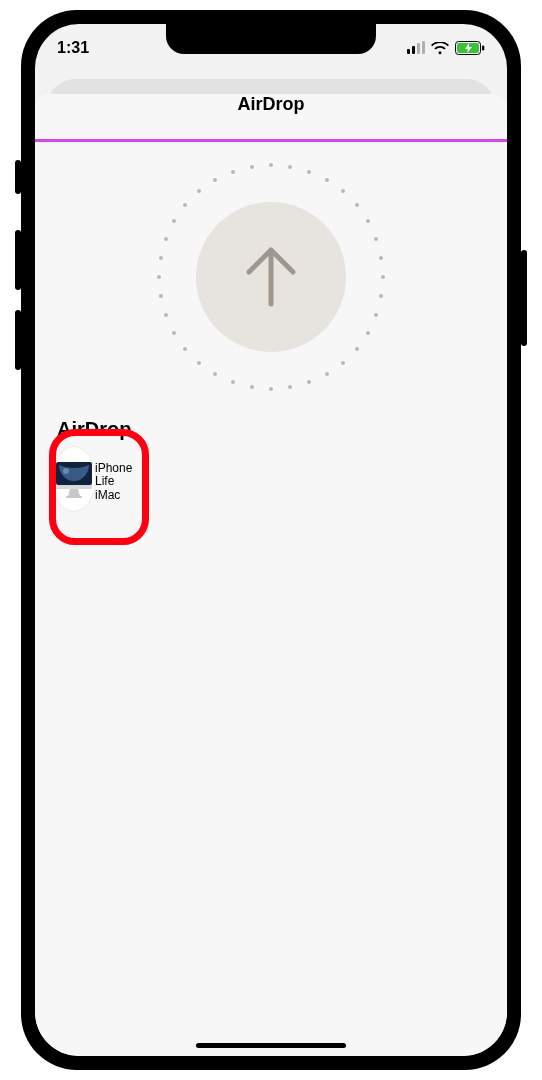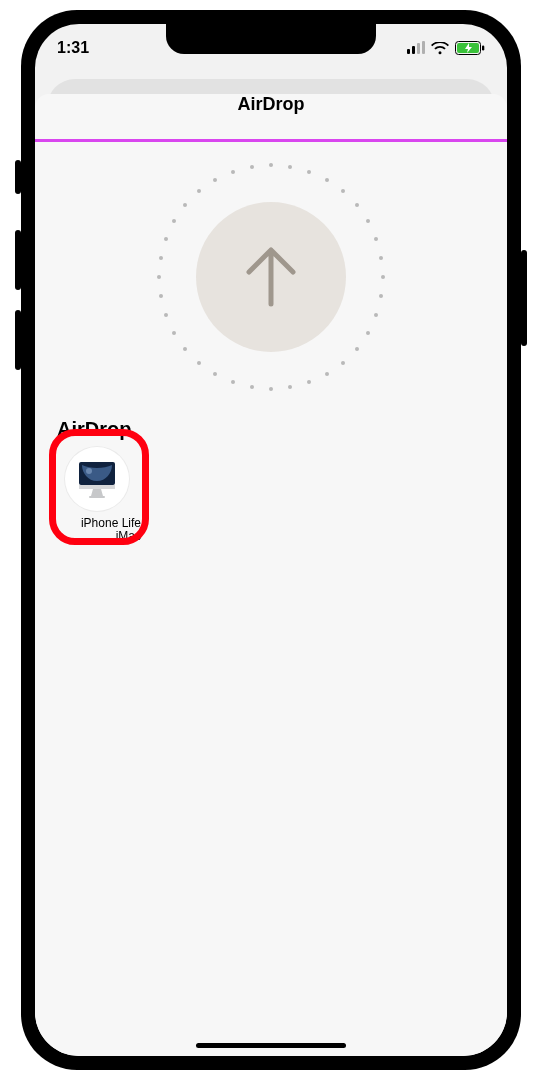--- a/index.html
+++ b/index.html
@@ -146,23 +146,23 @@
       margin-top: 6px;
     }
 
     .device-row {
       display:flex;
       padding: 6px 18px;
     }
     .device-item {
       width: 88px;
       display:flex;
-      flex-direction: column;
+      flex-direction: row;
       align-items: center;
-      text-align: right;
+      text-align: left;
       cursor: pointer;
     }
     .device-avatar {
       width: 64px; height: 64px;
       background: #fff;
       border-radius: 50%;
       display:flex; align-items:center; justify-content:center;
       box-shadow: 0 0 0 1px rgba(0,0,0,0.05);
     }
     .device-label {

